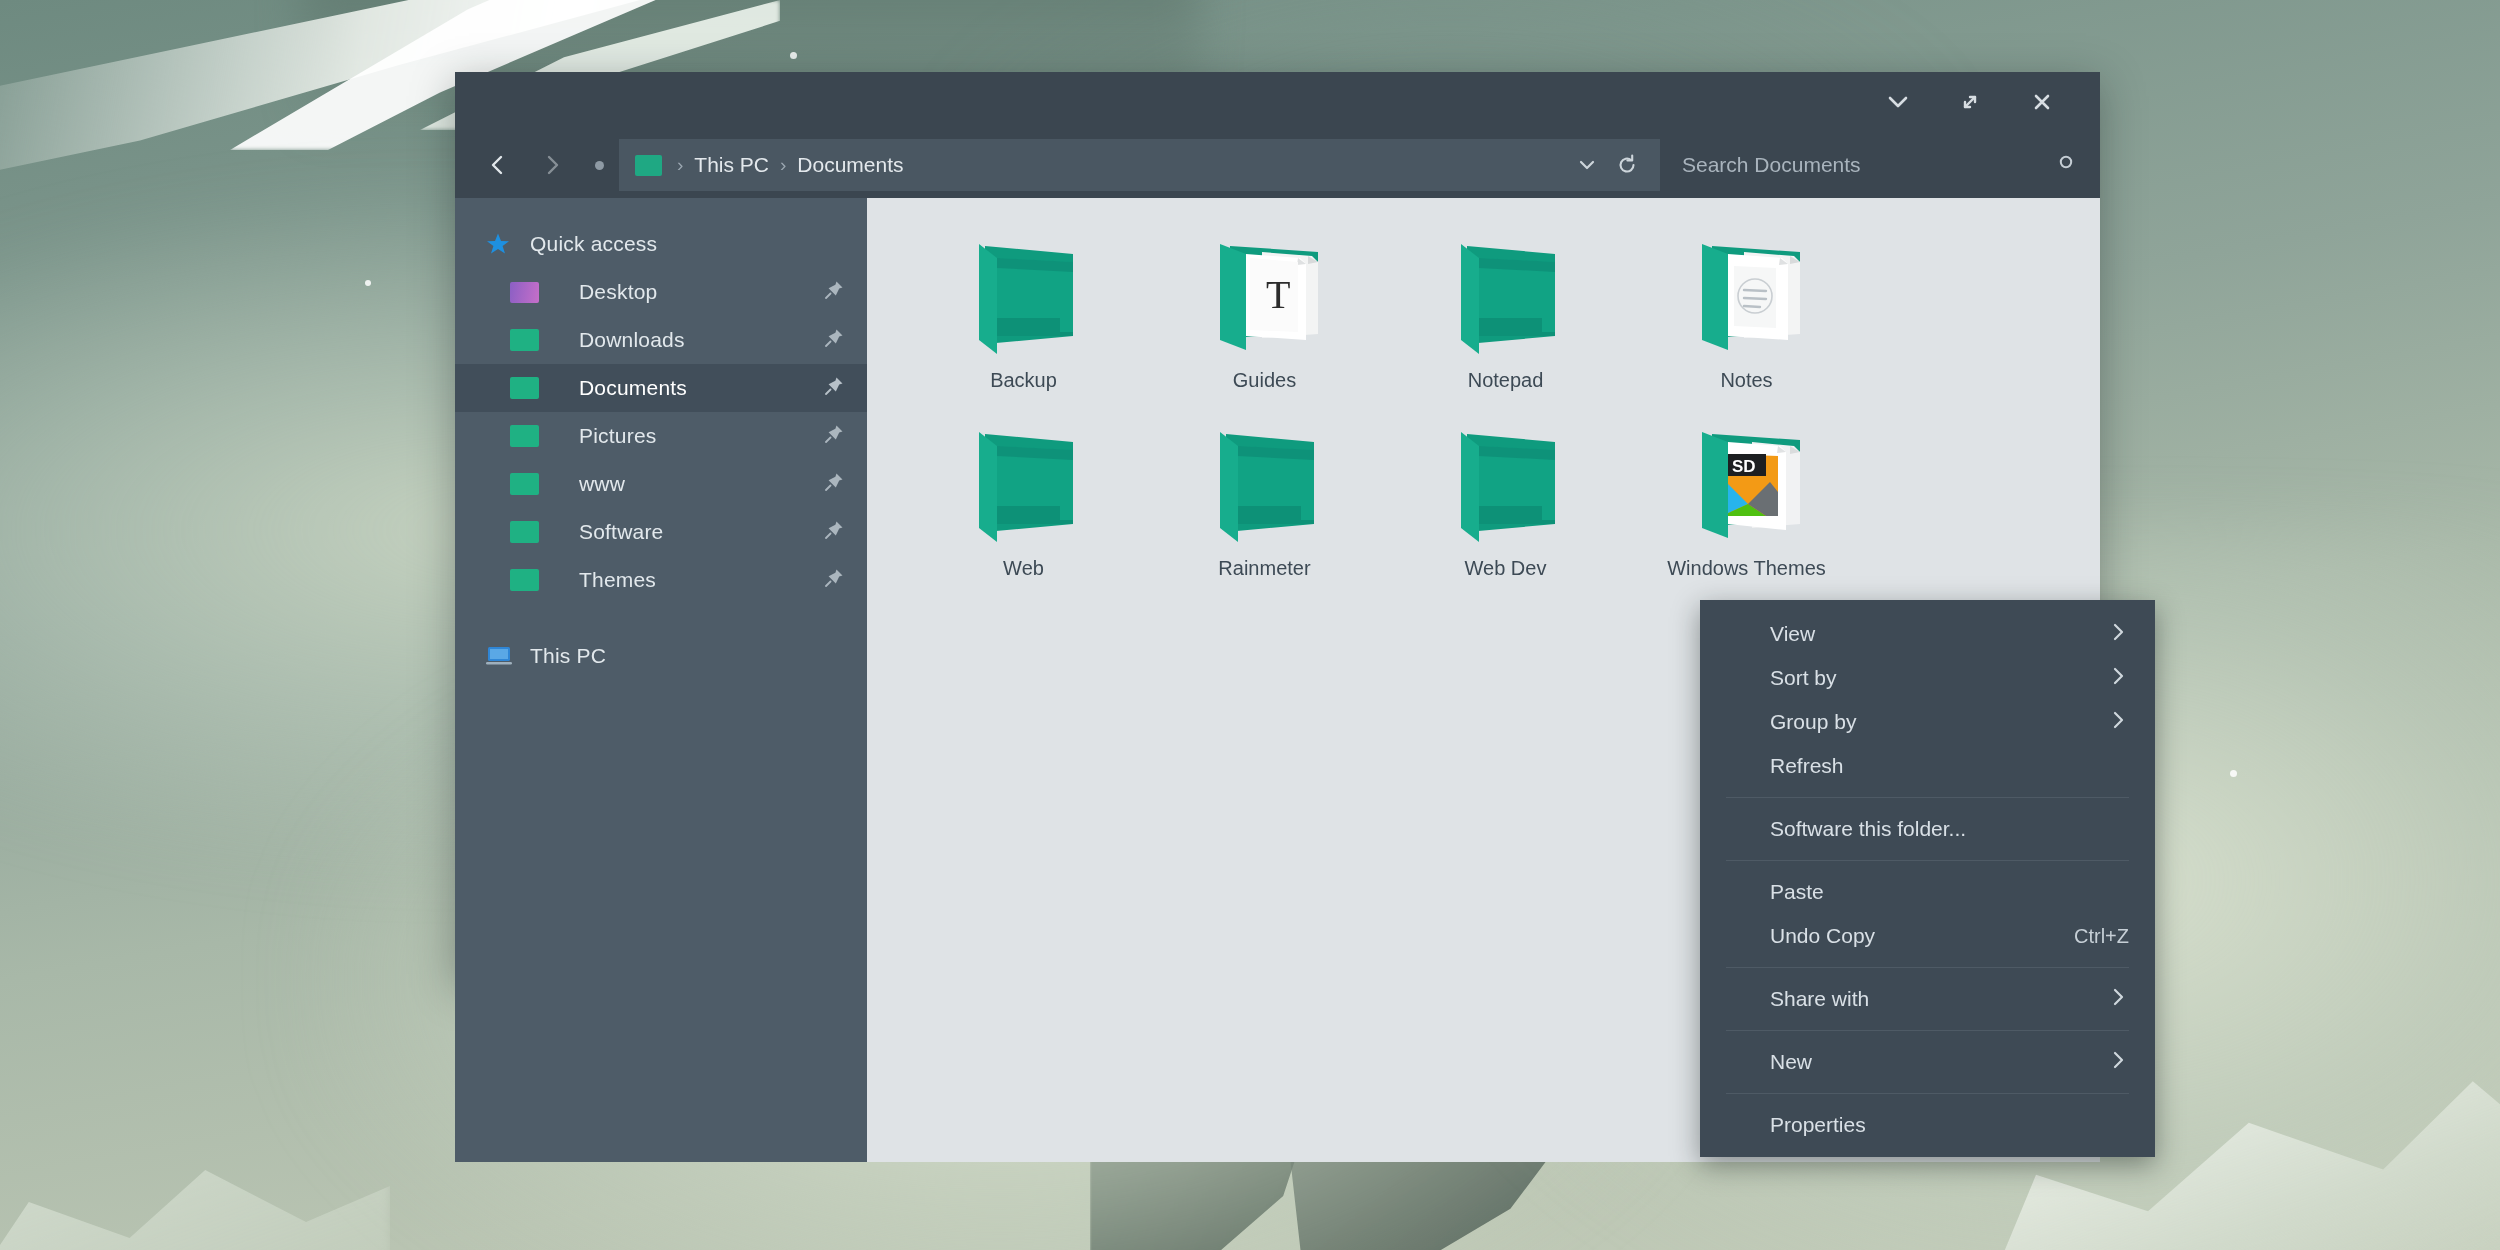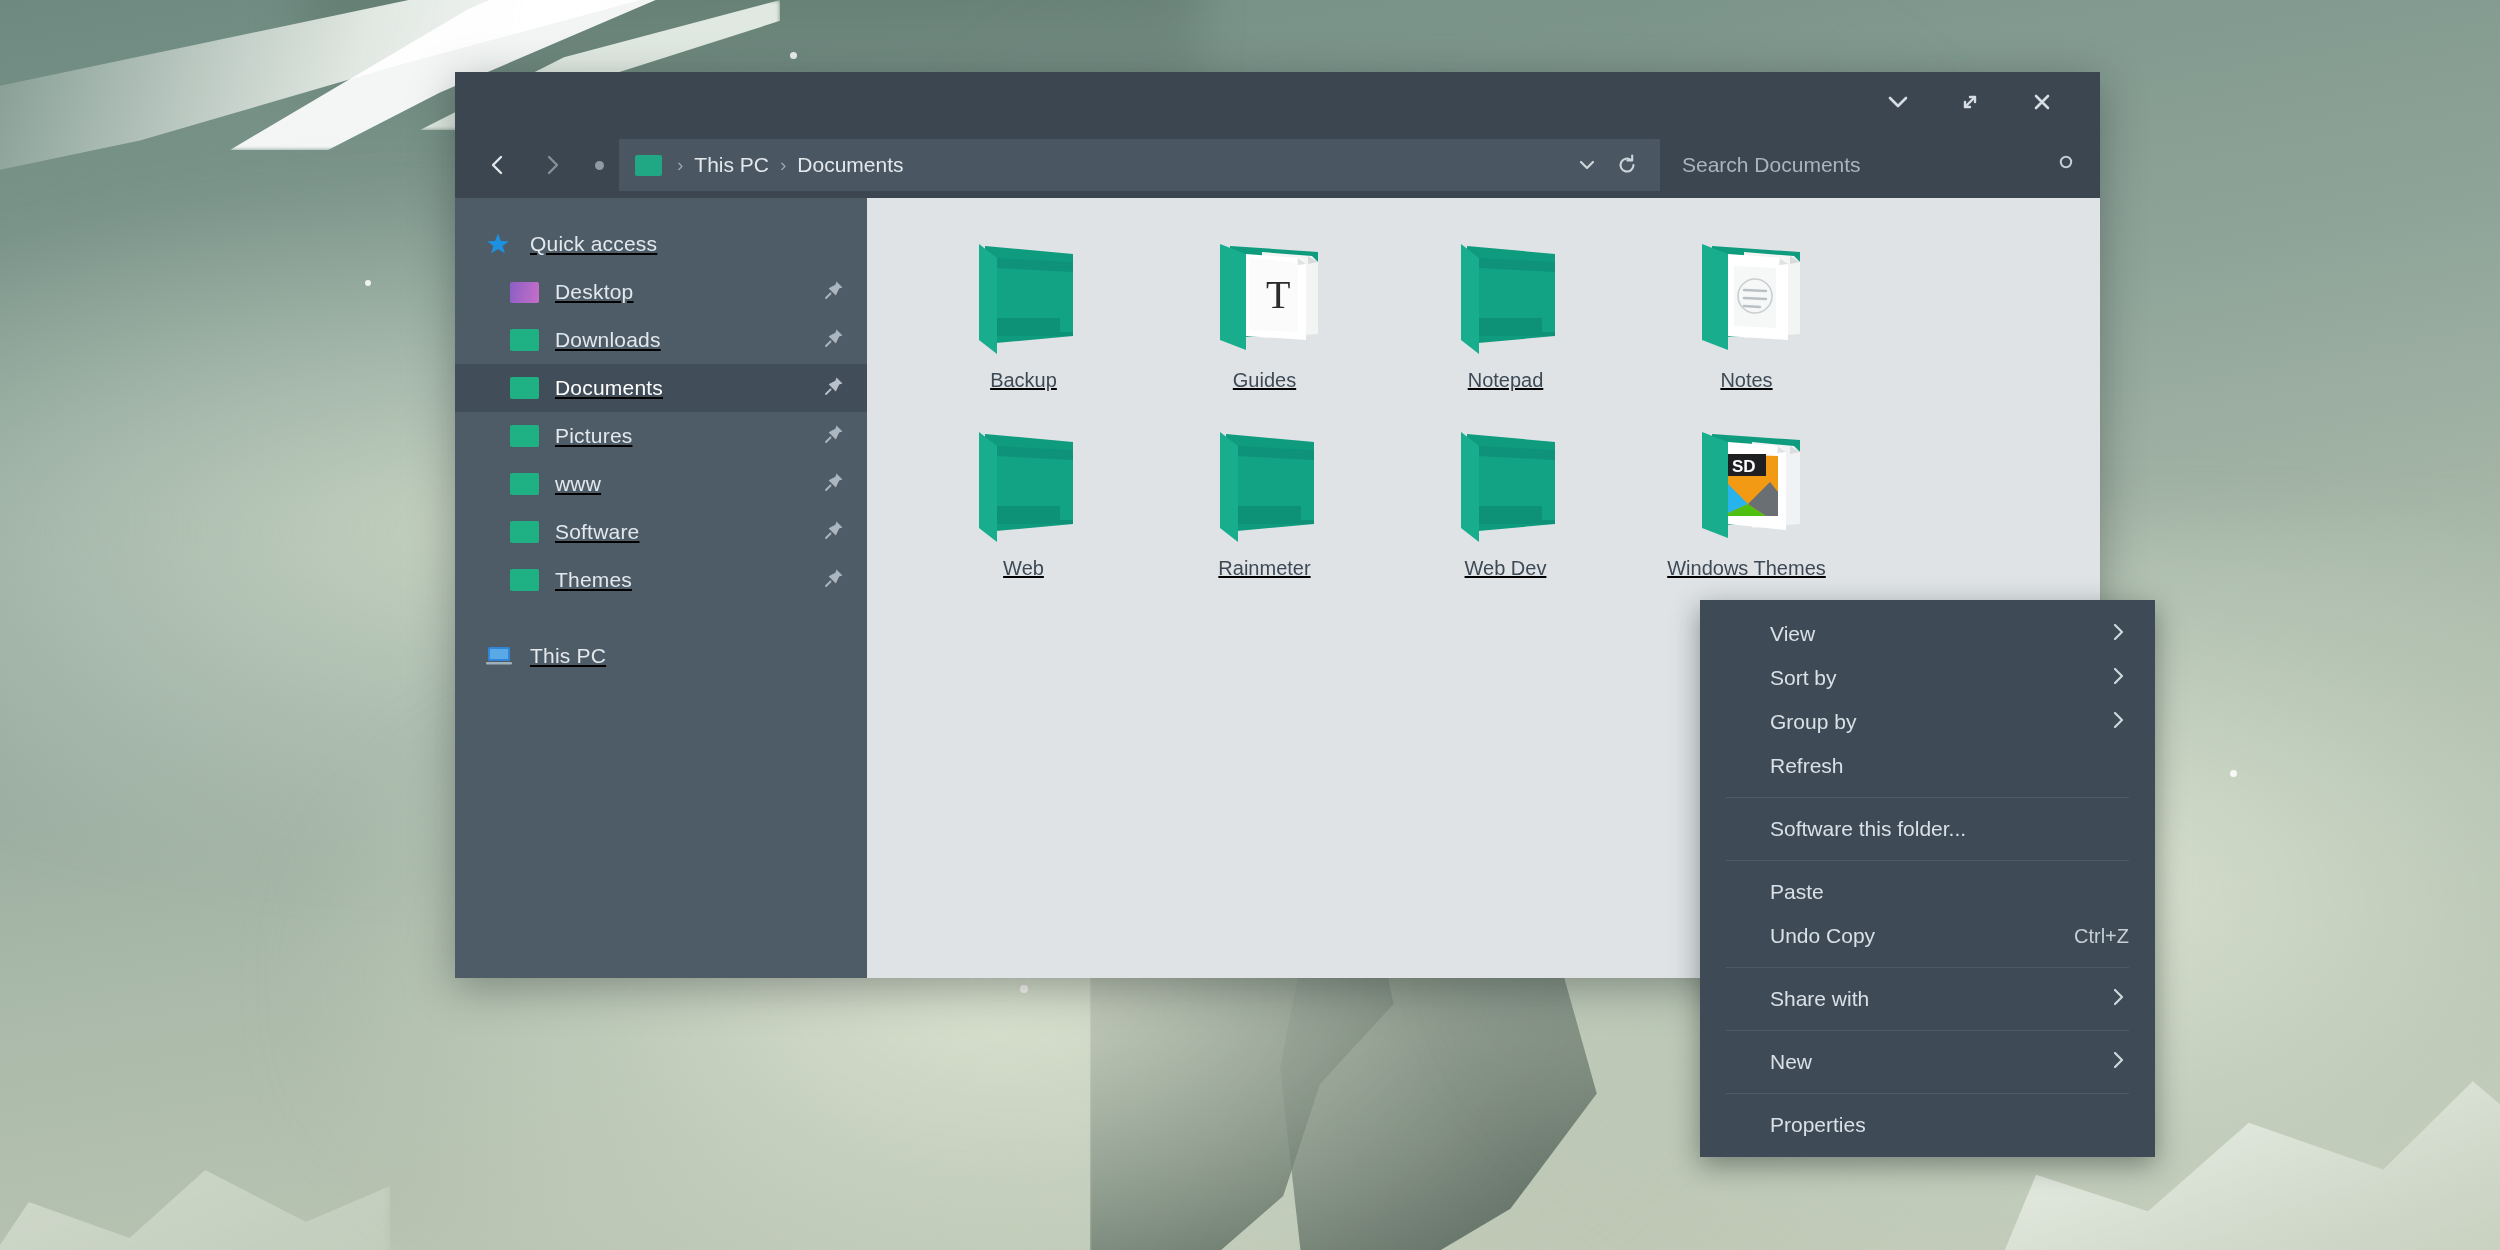--- a/index.html
+++ b/index.html
@@ -151,35 +151,35 @@
 
   .searchbox {
     width: 440px; height: 52px;
     background: #3b4650;
     display: flex; align-items: center;
     padding: 0 22px 0 22px;
   }
   .search-ph { color: #a9b4bd; font-size: 21px; flex: 1; }
   .search-ico { color: #c5ced5; }
 
-  .body { display: flex; height: 780px; text-decoration: underline; }
+  .body { display: flex; height: 964px; }
 
   .sidebar {
     width: 412px;
     background: #4e5c68;
     padding-top: 22px;
     flex: none;
   }
   .sb-row {
     height: 48px;
     display: flex; align-items: center;
     padding-left: 30px; padding-right: 22px;
     position: relative;
   }
-  .sb-row.child { padding-left: 55px; }
+  .sb-row.child { padding-left: 55px; gap: 24px; }
   .sb-row.sel { background: #414e5a; }
   .sb-label { color: #e2e8ec; font-size: 21px; letter-spacing: .2px; }
   .sb-row.sel .sb-label { color: #ffffff; }
   .sb-ico { width: 34px; display:flex; align-items:center; justify-content:flex-start; margin-right: 11px; flex:none; }
   .mini-folder { width: 29px; height: 22px; background: #1fb183; border-radius: 2px; }
   .mini-folder.desk {
     background: linear-gradient(100deg, #8b5fc4 0%, #c66fc9 100%);
     height: 21px;
   }
   .pin { margin-left: auto; color: #b9c3cb; opacity: .85; }

